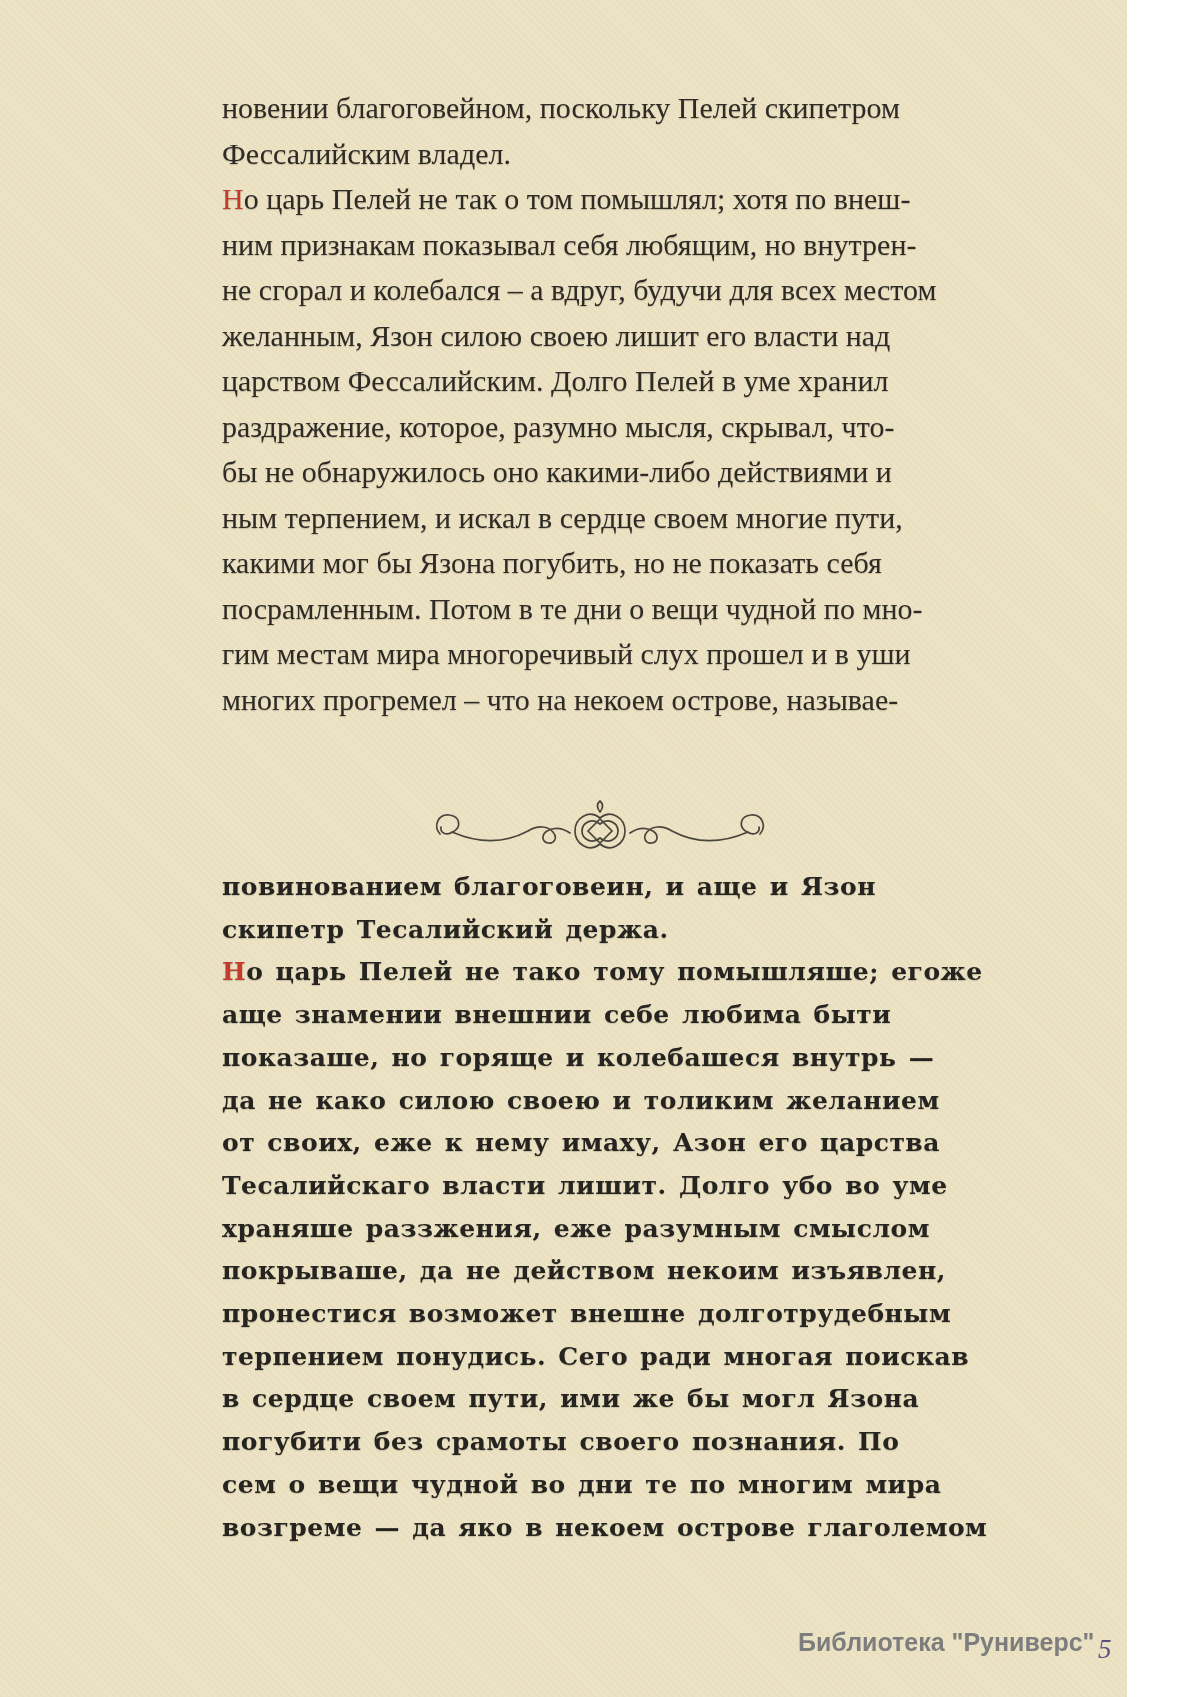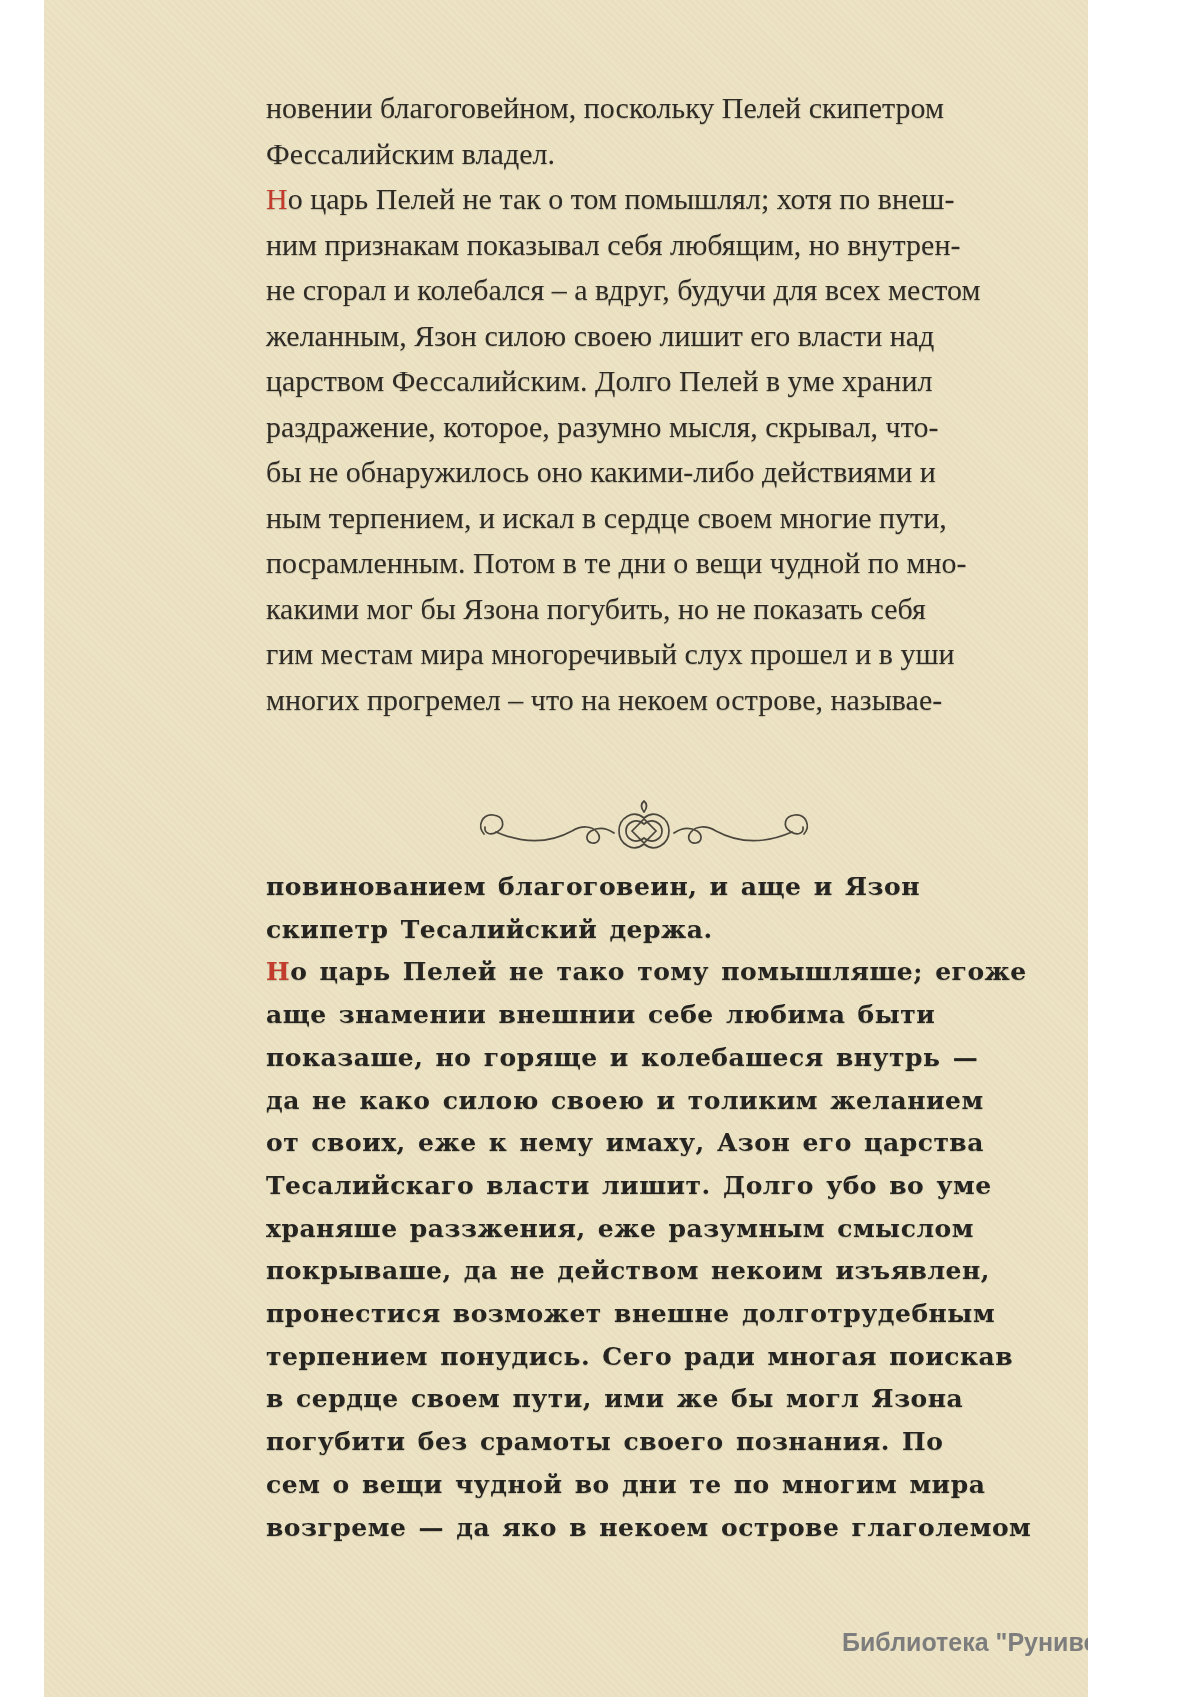--- a/index.html
+++ b/index.html
@@ -9,25 +9,24 @@
     --wm:#7d7d7d;
     --pagenum:#5a4f82;
   }
   html,body{margin:0;padding:0;}
   body{
     width:1200px;height:1697px;
     font-family:"Liberation Serif", serif;
   }
   .page{
     position:relative;
-    width:1044px;height:1697px;
+    width:1127px;height:1697px;
     background-color:var(--bg);
     background-image:repeating-linear-gradient(45deg, rgba(175,155,105,0.05) 0 2px, transparent 2px 5px);
     overflow:hidden;
-    margin-left:44px;
   }
   .text-block{position:absolute;left:222px;}
   .top-text{
     top:85px;
     width:720px;
     font-family:"Liberation Serif", serif;
     font-size:30px;
     line-height:45.5px;
     color:var(--ink);
     text-shadow:0 1px 1px rgba(70,60,35,0.25);
@@ -78,22 +77,22 @@
       <div class="text-line">новении благоговейном, поскольку Пелей скипетром</div>
       <div class="text-line">Фессалийским владел.</div>
       <div class="text-line"><span class="drop-cap">Н</span>о царь Пелей не так о том помышлял; хотя по внеш-</div>
       <div class="text-line">ним признакам показывал себя любящим, но внутрен-</div>
       <div class="text-line">не сгорал и колебался – а вдруг, будучи для всех местом</div>
       <div class="text-line">желанным, Язон силою своею лишит его власти над</div>
       <div class="text-line">царством Фессалийским. Долго Пелей в уме хранил</div>
       <div class="text-line">раздражение, которое, разумно мысля, скрывал, что-</div>
       <div class="text-line">бы не обнаружилось оно какими-либо действиями и</div>
       <div class="text-line">ным терпением, и искал в сердце своем многие пути,</div>
+      <div class="text-line">какими мог бы Язона погубить, но не показать себя</div>
       <div class="text-line">посрамленным. Потом в те дни о вещи чудной по мно-</div>
-      <div class="text-line">какими мог бы Язона погубить, но не показать себя</div>
       <div class="text-line">гим местам мира многоречивый слух прошел и в уши</div>
       <div class="text-line">многих прогремел – что на некоем острове, называе-</div>
     </div>
 
   <div class="divider">
     <svg viewBox="0 0 340 64" width="340" height="64" xmlns="http://www.w3.org/2000/svg">
       <g stroke="#4a463c" fill="none" stroke-width="1.7" stroke-linecap="round">
 
         <path d="M10,36 C3,28 8,16 19,17 C30,18 32,29 23,34 C16,38 10,35 11,29"></path>
         <path d="M22,34 C52,47 76,45 98,33 C108,27 118,28 123,34 C128,40 124,46 118,45 C112,44 111,37 117,33 C126,28 134,31 140,35"></path>

